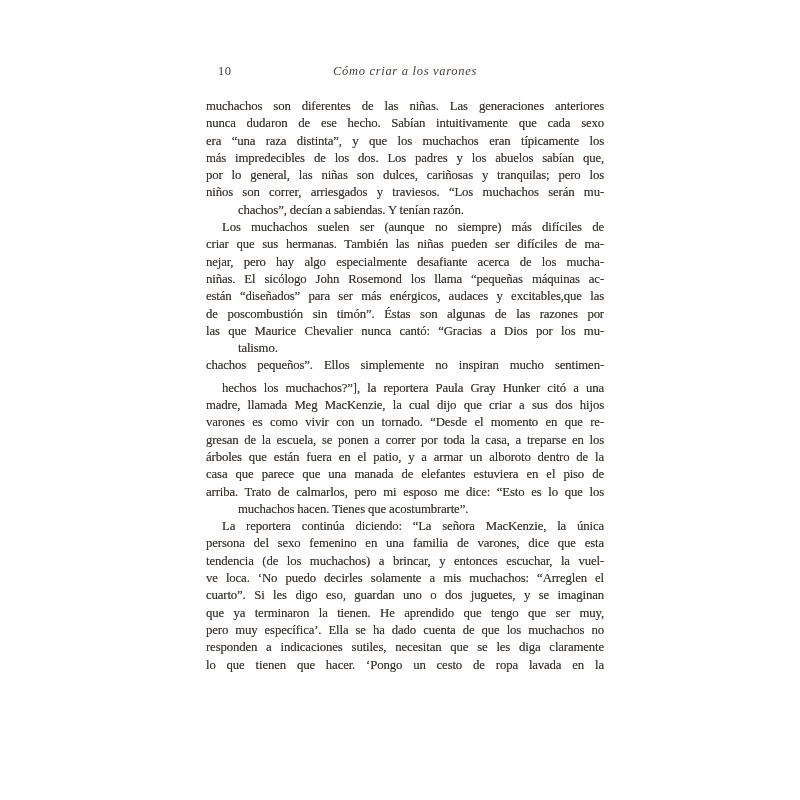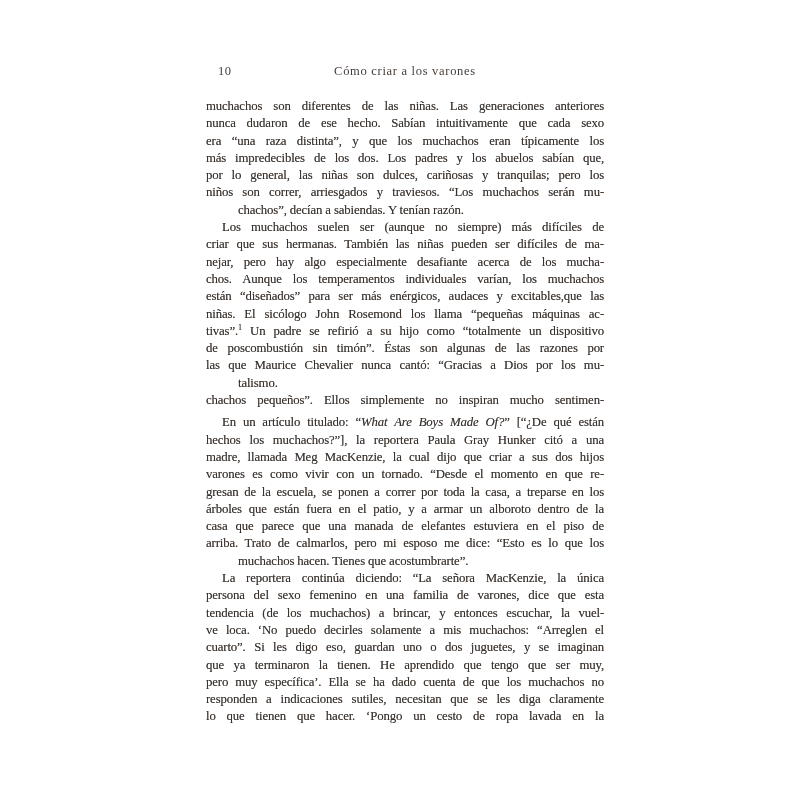--- a/index.html
+++ b/index.html
@@ -26,20 +26,21 @@
     left: 12px;
     top: 0;
     letter-spacing: 0.5px;
   }
   .running-title {
     position: absolute;
     left: 0;
     right: 0;
     top: 0;
     text-align: center;
+    font-style: italic;
     letter-spacing: 0.7px;
   }
   .text-block {
     position: absolute;
     top: 98px;
     left: 206px;
     width: 398px;
     font-size: 12.8px;
     line-height: 17.3px;
     letter-spacing: -0.15px;
@@ -77,31 +78,28 @@
         <div class="line"><span>era “una raza distinta”, y que los muchachos eran típicamente los</span></div>
         <div class="line"><span>más impredecibles de los dos. Los padres y los abuelos sabían que,</span></div>
         <div class="line"><span>por lo general, las niñas son dulces, cariñosas y tranquilas; pero los</span></div>
         <div class="line"><span>niños son correr, arriesgados y traviesos. “Los muchachos serán mu-</span></div>
         <div class="line last"><span>chachos”, decían a sabiendas. Y tenían razón.</span></div>
       </div>
       <div class="para indent">
         <div class="line"><span>Los muchachos suelen ser (aunque no siempre) más difíciles de</span></div>
         <div class="line"><span>criar que sus hermanas. También las niñas pueden ser difíciles de ma-</span></div>
         <div class="line"><span>nejar, pero hay algo especialmente desafiante acerca de los mucha-</span></div>
-        <div class="line"><span>chos. Aunque los temperamentos individuales varían, los muchachos</span></div>
+        <div class="line"><span>niñas. El sicólogo John Rosemond los llama “pequeñas máquinas ac-</span></div>
         <div class="line"><span>están “diseñados” para ser más enérgicos, audaces y excitables,que las</span></div>
-        <div class="line"><span>niñas. El sicólogo John Rosemond los llama “pequeñas máquinas ac-</span></div>
-        <div class="line"><span>tivas”.</span><sup>1</sup><span> Un padre se refirió a su hijo como “totalmente un dispositivo</span></div>
         <div class="line"><span>de poscombustión sin timón”. Éstas son algunas de las razones por</span></div>
         <div class="line"><span>las que Maurice Chevalier nunca cantó: “Gracias a Dios por los mu-</span></div>
         <div class="line last"><span>talismo.</span></div>
         <div class="line"><span>chachos pequeños”. Ellos simplemente no inspiran mucho sentimen-</span></div>
       </div>
       <div class="para indent gap">
-        <div class="line"><span>En un artículo titulado: “</span><i>What Are Boys Made Of?</i><span>” [“¿De qué están</span></div>
         <div class="line"><span>hechos los muchachos?”], la reportera Paula Gray Hunker citó a una</span></div>
         <div class="line"><span>madre, llamada Meg MacKenzie, la cual dijo que criar a sus dos hijos</span></div>
         <div class="line"><span>varones es como vivir con un tornado. “Desde el momento en que re-</span></div>
         <div class="line"><span>gresan de la escuela, se ponen a correr por toda la casa, a treparse en los</span></div>
         <div class="line"><span>árboles que están fuera en el patio, y a armar un alboroto dentro de la</span></div>
         <div class="line"><span>casa que parece que una manada de elefantes estuviera en el piso de</span></div>
         <div class="line"><span>arriba. Trato de calmarlos, pero mi esposo me dice: “Esto es lo que los</span></div>
         <div class="line last"><span>muchachos hacen. Tienes que acostumbrarte”.</span></div>
       </div>
       <div class="para indent">

